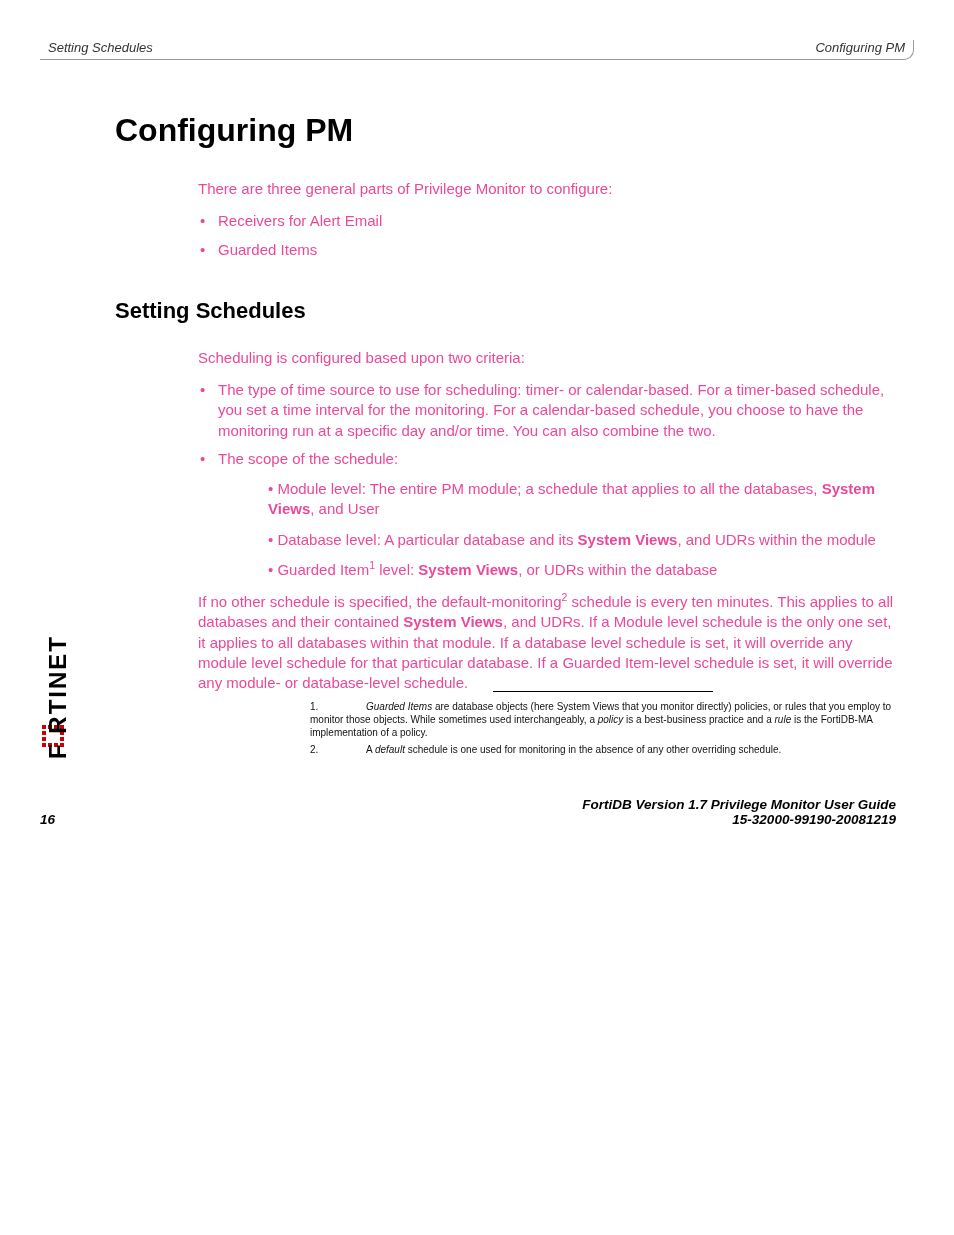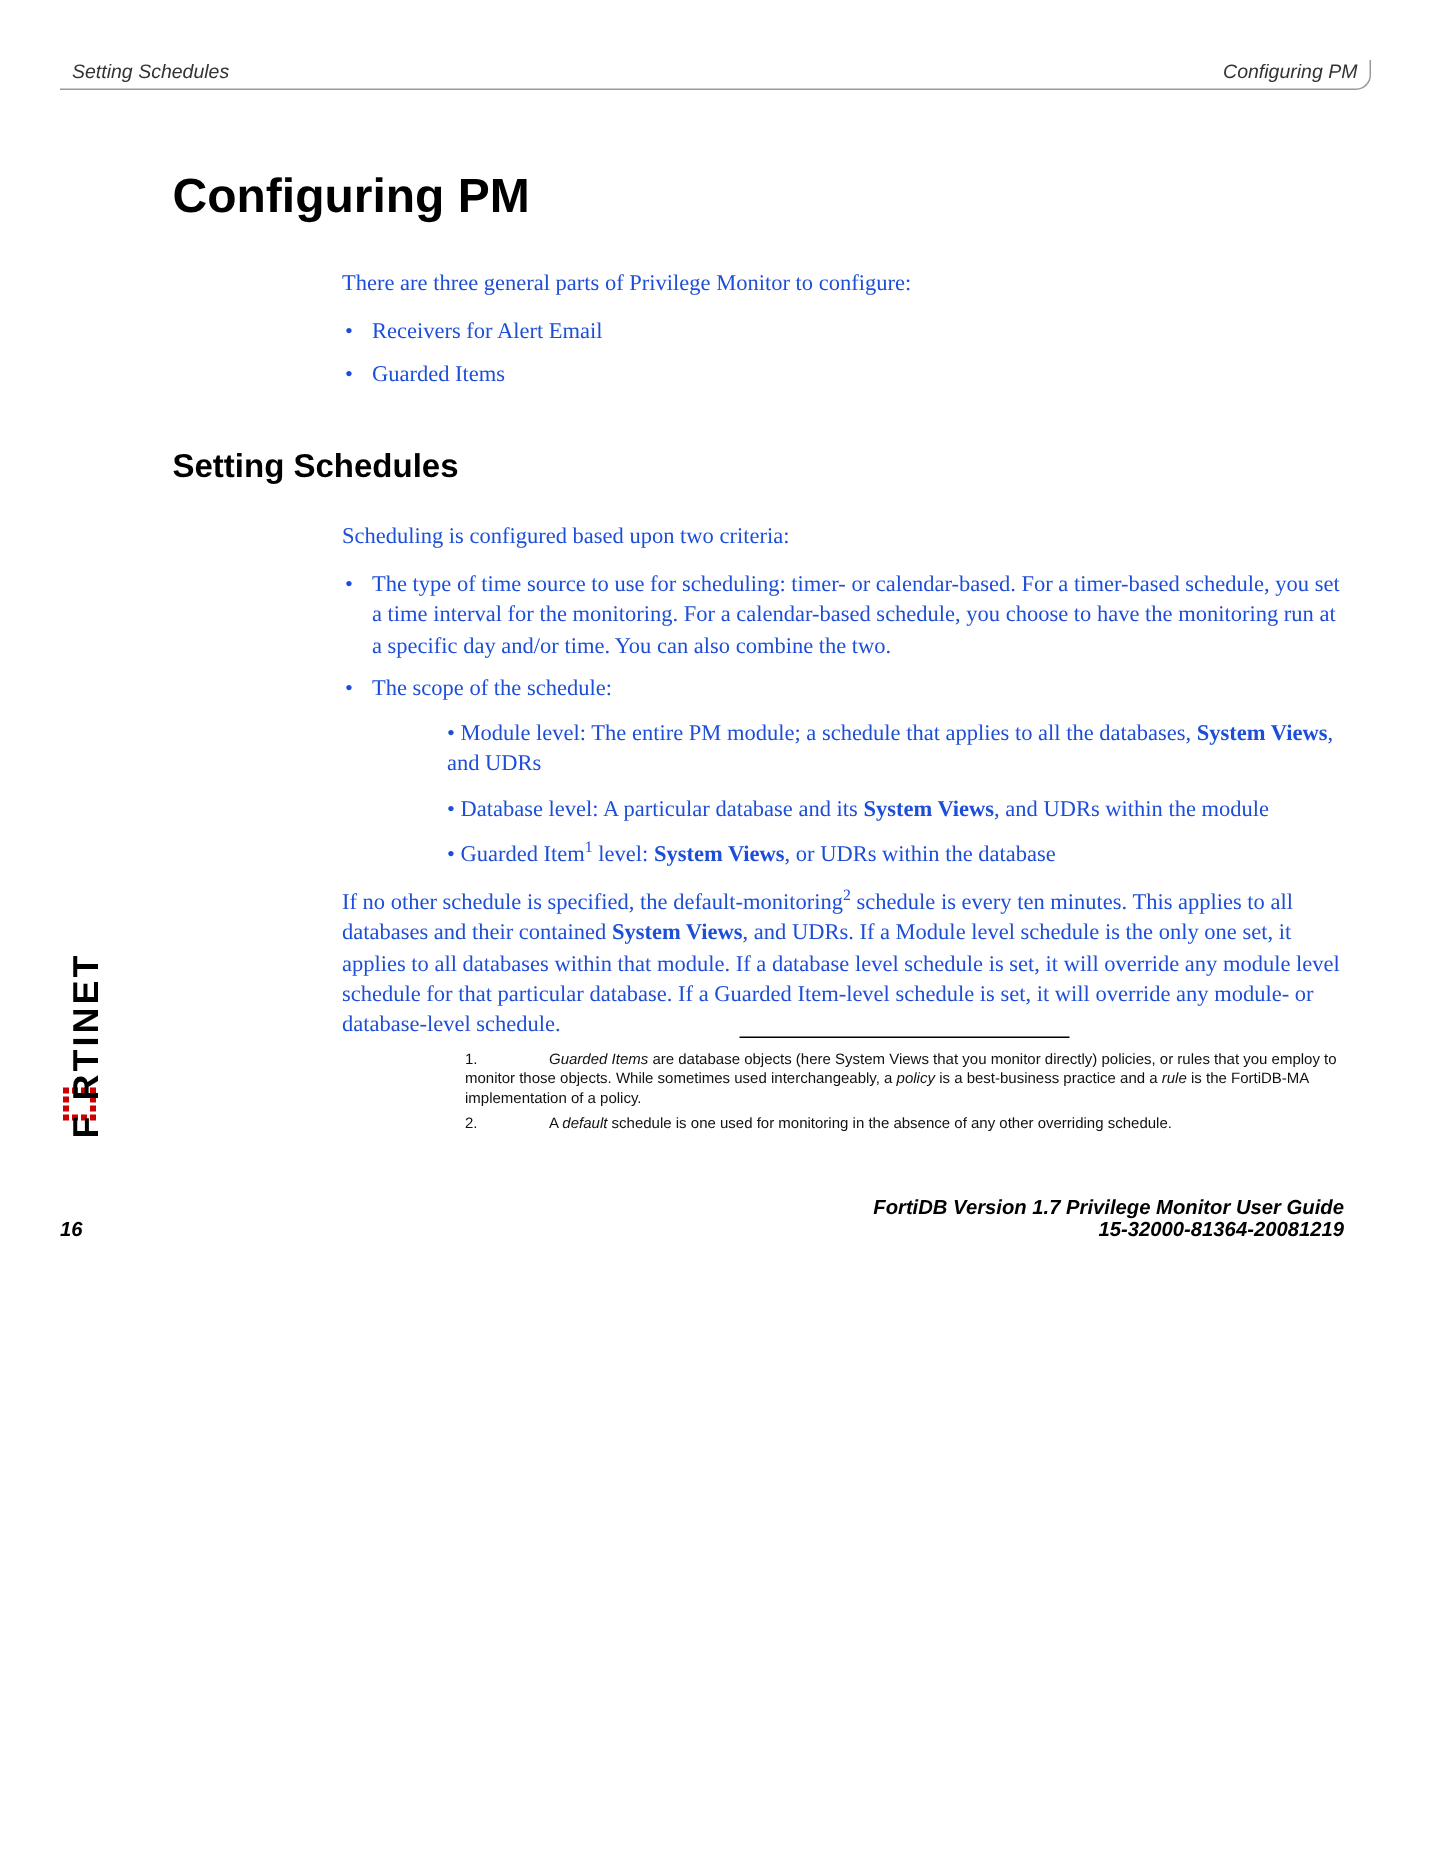--- a/index.html
+++ b/index.html
@@ -43,25 +43,24 @@
     margin: 12px 0 30px 0;
     font-family: Arial, Helvetica, sans-serif;
   }
   .h2 {
     font-size: 22px;
     font-weight: bold;
     margin: 38px 0 24px 0;
     font-family: Arial, Helvetica, sans-serif;
   }
   .body-indent {
-    margin-left: 113px;
+    margin-left: 83px;
     font-size: 15px;
     line-height: 1.35;
-    color: #1d4ed8;
-    font-family: Liberation Serif, serif;
+    color: #ec4899;
   }
   .para {
     margin: 12px 0;
   }
   ul.bullets {
     list-style: none;
     padding: 0;
     margin: 10px 0;
   }
   ul.bullets > li {
@@ -182,21 +181,21 @@
     <div class="h2">Setting Schedules</div>
 
     <div class="body-indent">
       <div class="para">Scheduling is configured based upon two criteria:</div>
       <ul class="bullets">
         <li>The type of time source to use for scheduling: timer- or calendar-based. For a timer-based schedule, you set a time interval for the monitoring. For a calendar-based schedule, you choose to have the monitoring run at a specific day and/or time. You can also combine the two.</li>
         <li>
           <span>The scope of the schedule:</span>
           <div class="sublist">
             <div class="subitem">
-              <span>• Module level: The entire PM module; a schedule that applies to all the databases, </span><b>System Views</b><span>, and UDRs</span>
+              <span>• Module level: The entire PM module; a schedule that applies to all the databases, </span><b>System Views</b><span>, and User</span>
             </div>
             <div class="subitem">
               <span>• Database level: A particular database and its </span><b>System Views</b><span>, and UDRs within the module</span>
             </div>
             <div class="subitem">
               <span>• Guarded Item</span><sup>1</sup><span> level: </span><b>System Views</b><span>, or UDRs within the database</span>
             </div>
           </div>
         </li>
       </ul>
@@ -235,17 +234,17 @@
     </div>
     <div class="fn">
       <span class="fn-num">2.</span><span>A </span><i>default</i><span> schedule is one used for monitoring in the absence of any other overriding schedule.</span>
     </div>
   </div>
 
   <div class="footer">
     <div>16</div>
     <div class="right">
       <div>FortiDB Version 1.7 Privilege Monitor  User Guide</div>
-      <div>15-32000-81364-20081219</div>
+      <div>15-32000-99190-20081219</div>
     </div>
   </div>
 
 </div>
 
 </body></html>

